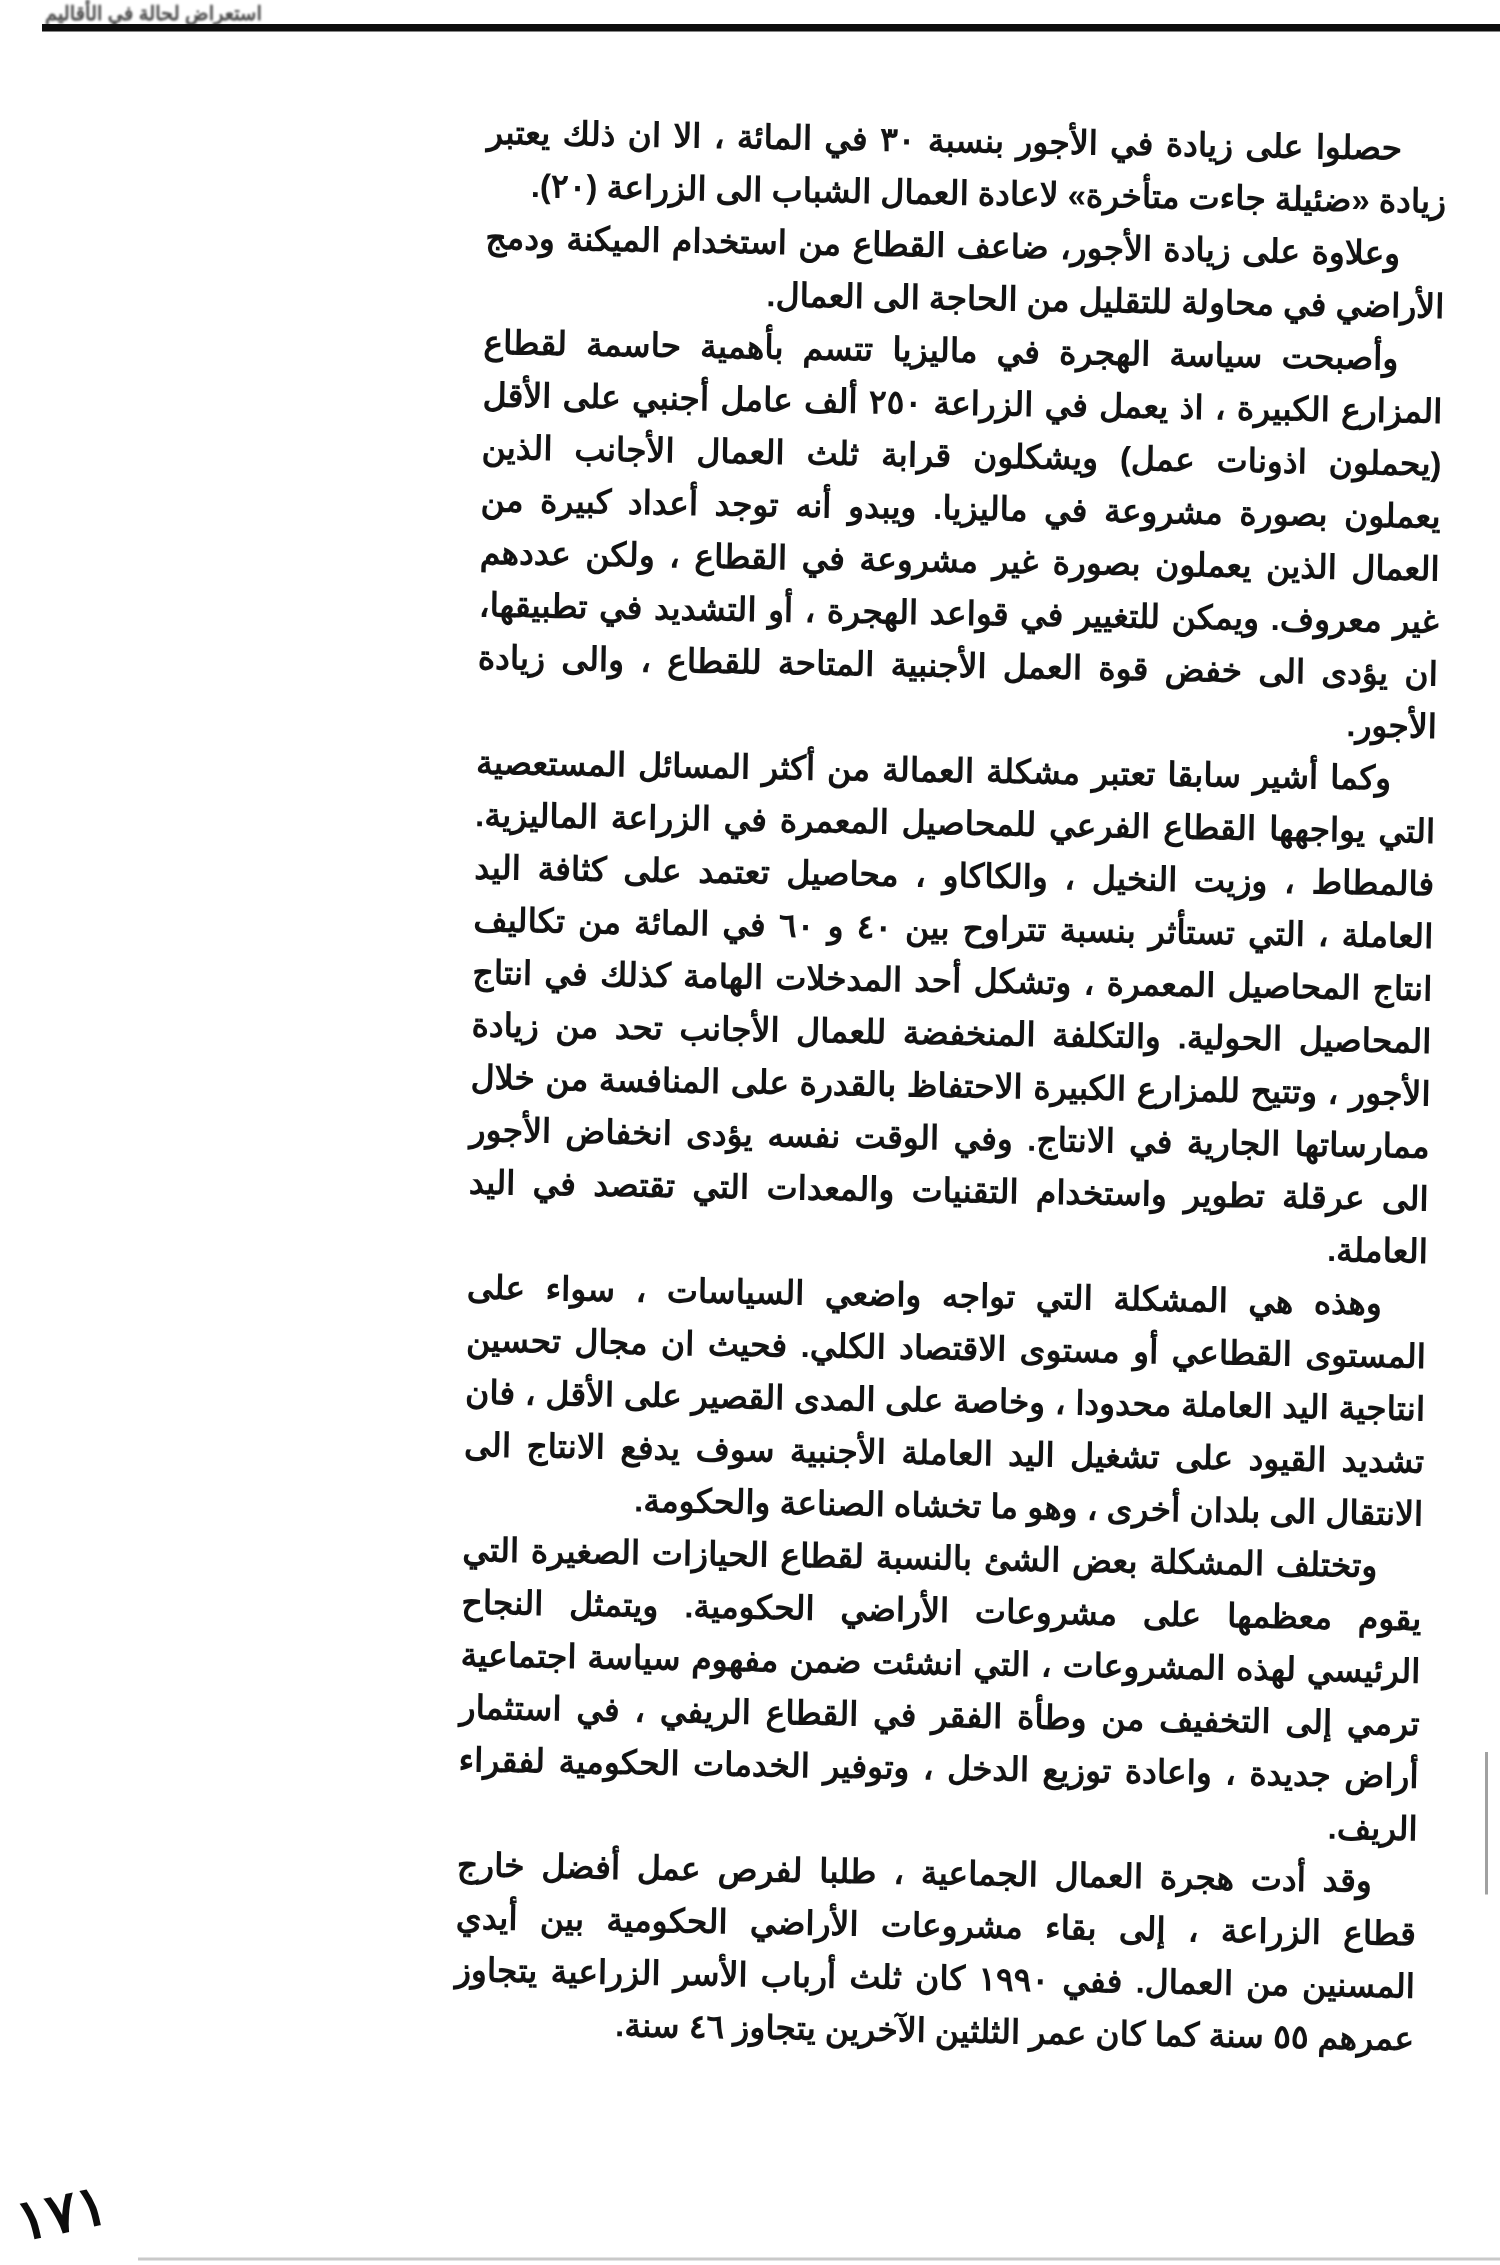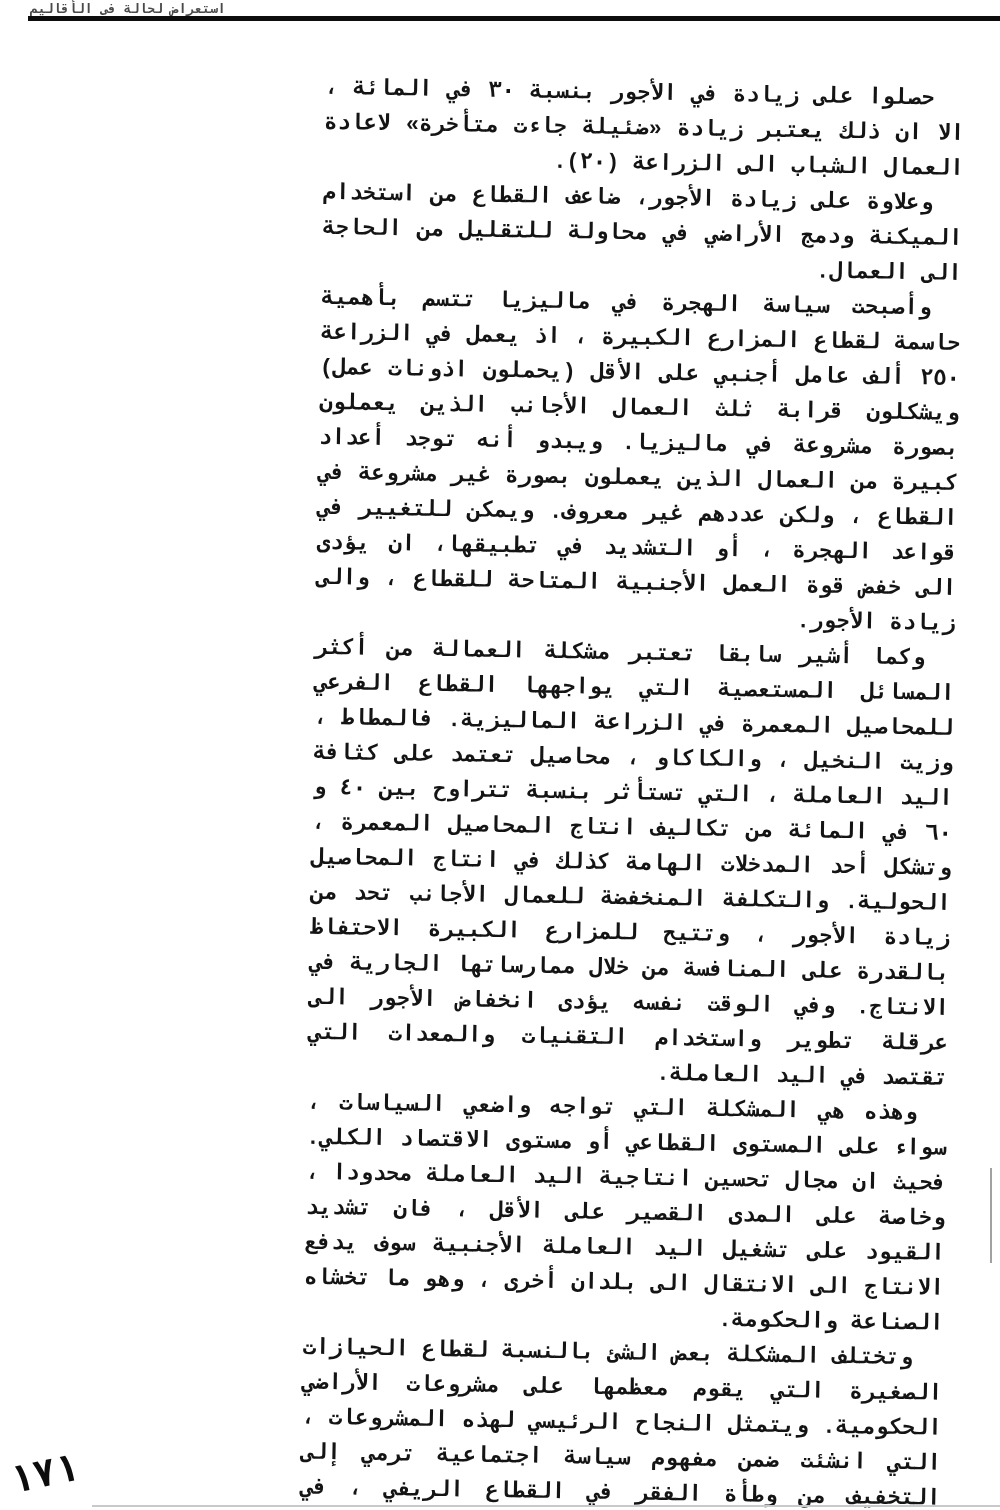--- a/index.html
+++ b/index.html
@@ -6,21 +6,21 @@
     margin: 0;
     padding: 0;
     background: #ffffff;
   }
   .page {
     position: relative;
     width: 1000px;
     height: 1510px;
     background: #ffffff;
     overflow: hidden;
-    font-family: Liberation Mono, monospace;
+    font-family: Liberation Sans, sans-serif;
     color: #101010;
   }
   .running-header {
     position: absolute;
     top: 1px;
     left: 30px;
     font-size: 13px;
     font-weight: bold;
     color: #4a4a4a;
     direction: rtl;

